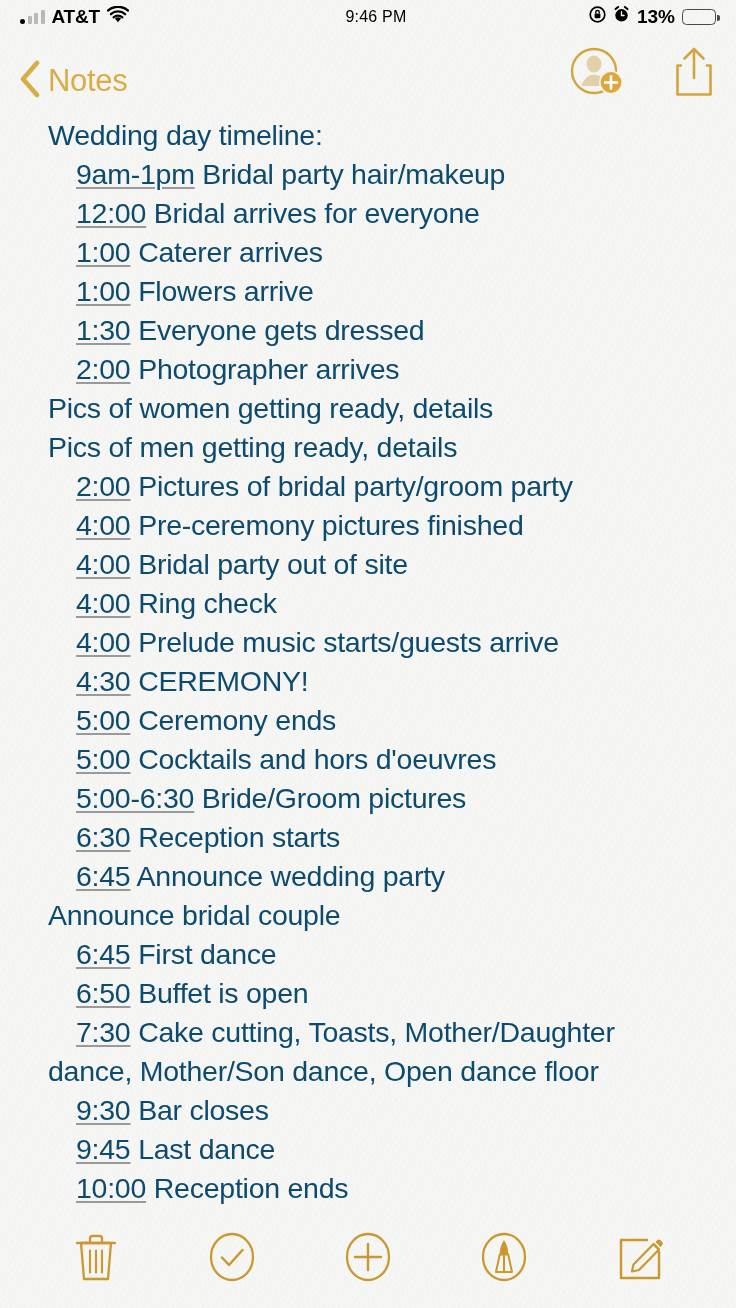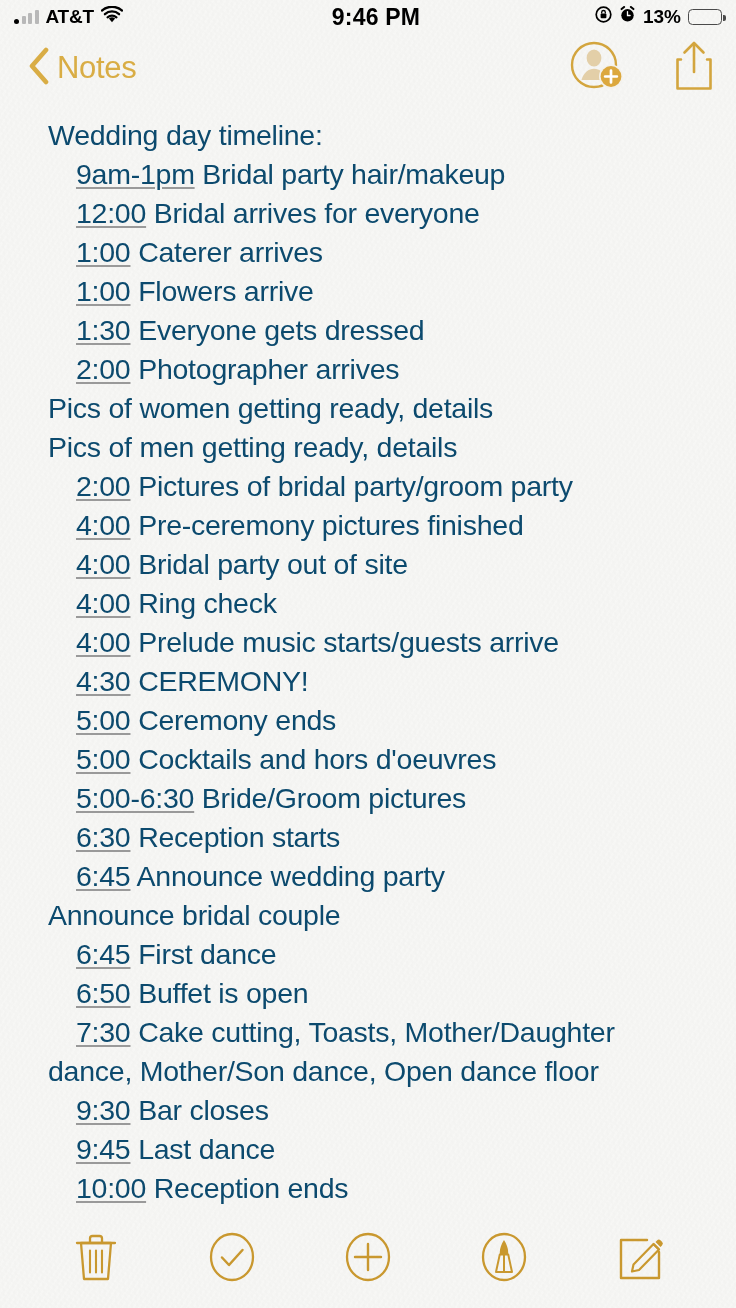--- a/index.html
+++ b/index.html
@@ -24,28 +24,28 @@
       repeating-linear-gradient(37deg, rgba(0,0,0,.012) 0 2px, rgba(255,255,255,.022) 2px 4px),
       repeating-linear-gradient(123deg, rgba(0,0,0,.010) 0 3px, rgba(255,255,255,.020) 3px 5px),
       repeating-linear-gradient(82deg, rgba(0,0,0,.008) 0 2px, rgba(255,255,255,.014) 2px 5px);
   }
 
   
   .status-bar{
     position:relative;
     height:34px;
     display:flex; align-items:center;
-    padding:0 14px;
+    padding:0 20px;
     font-size:19px; font-weight:bold;
     color:#000;
     z-index:5;
   }
   .status-left{ display:flex; align-items:center; gap:7px; flex:1; }
   .status-center{ position:absolute; left:16px; right:0; text-align:center;
-                  font-size:23px; font-weight:bold; letter-spacing:.2px; }
+                  font-size:16px; font-weight:normal; letter-spacing:.2px; }
   .status-right{ display:flex; align-items:center; gap:7px; flex:1;
                  justify-content:flex-end; z-index:2; }
 
   .signal-bars{ display:flex; align-items:flex-end; gap:2.5px; height:14px; }
   .signal-bars i{ display:block; width:4px; background:#b8b8b8; border-radius:1px; }
   .signal-bars i.on{ background:#000; }
   .signal-bars i:nth-child(1){ height:5px; border-radius:50%; width:5px; }
   .signal-bars i:nth-child(2){ height:8px; }
   .signal-bars i:nth-child(3){ height:11px; }
   .signal-bars i:nth-child(4){ height:14px; }
@@ -61,22 +61,22 @@
   .battery::after{
     content:""; position:absolute; right:-4.5px; top:4.5px;
     width:2.5px; height:6px; background:#4a4a4a; border-radius:0 2px 2px 0;
   }
   .battery .fill{ height:100%; background:#f0b429; border-radius:2px; }
 
   
   .nav-bar{
     position:relative;
     height:68px;
-    display:flex; align-items:center;
-    padding:0 20px 0 27px;
+    display:flex; align-items:flex-end;
+    padding:0 20px 0 18px;
     z-index:5;
   }
   .back-btn{
     display:flex; align-items:center; gap:7px;
     color:#d9ad45; cursor:pointer;
   }
   .chev{ display:block; }
   .back-label{ font-size:31px; letter-spacing:-.3px; }
 
   .nav-spacer{ flex:1; }

